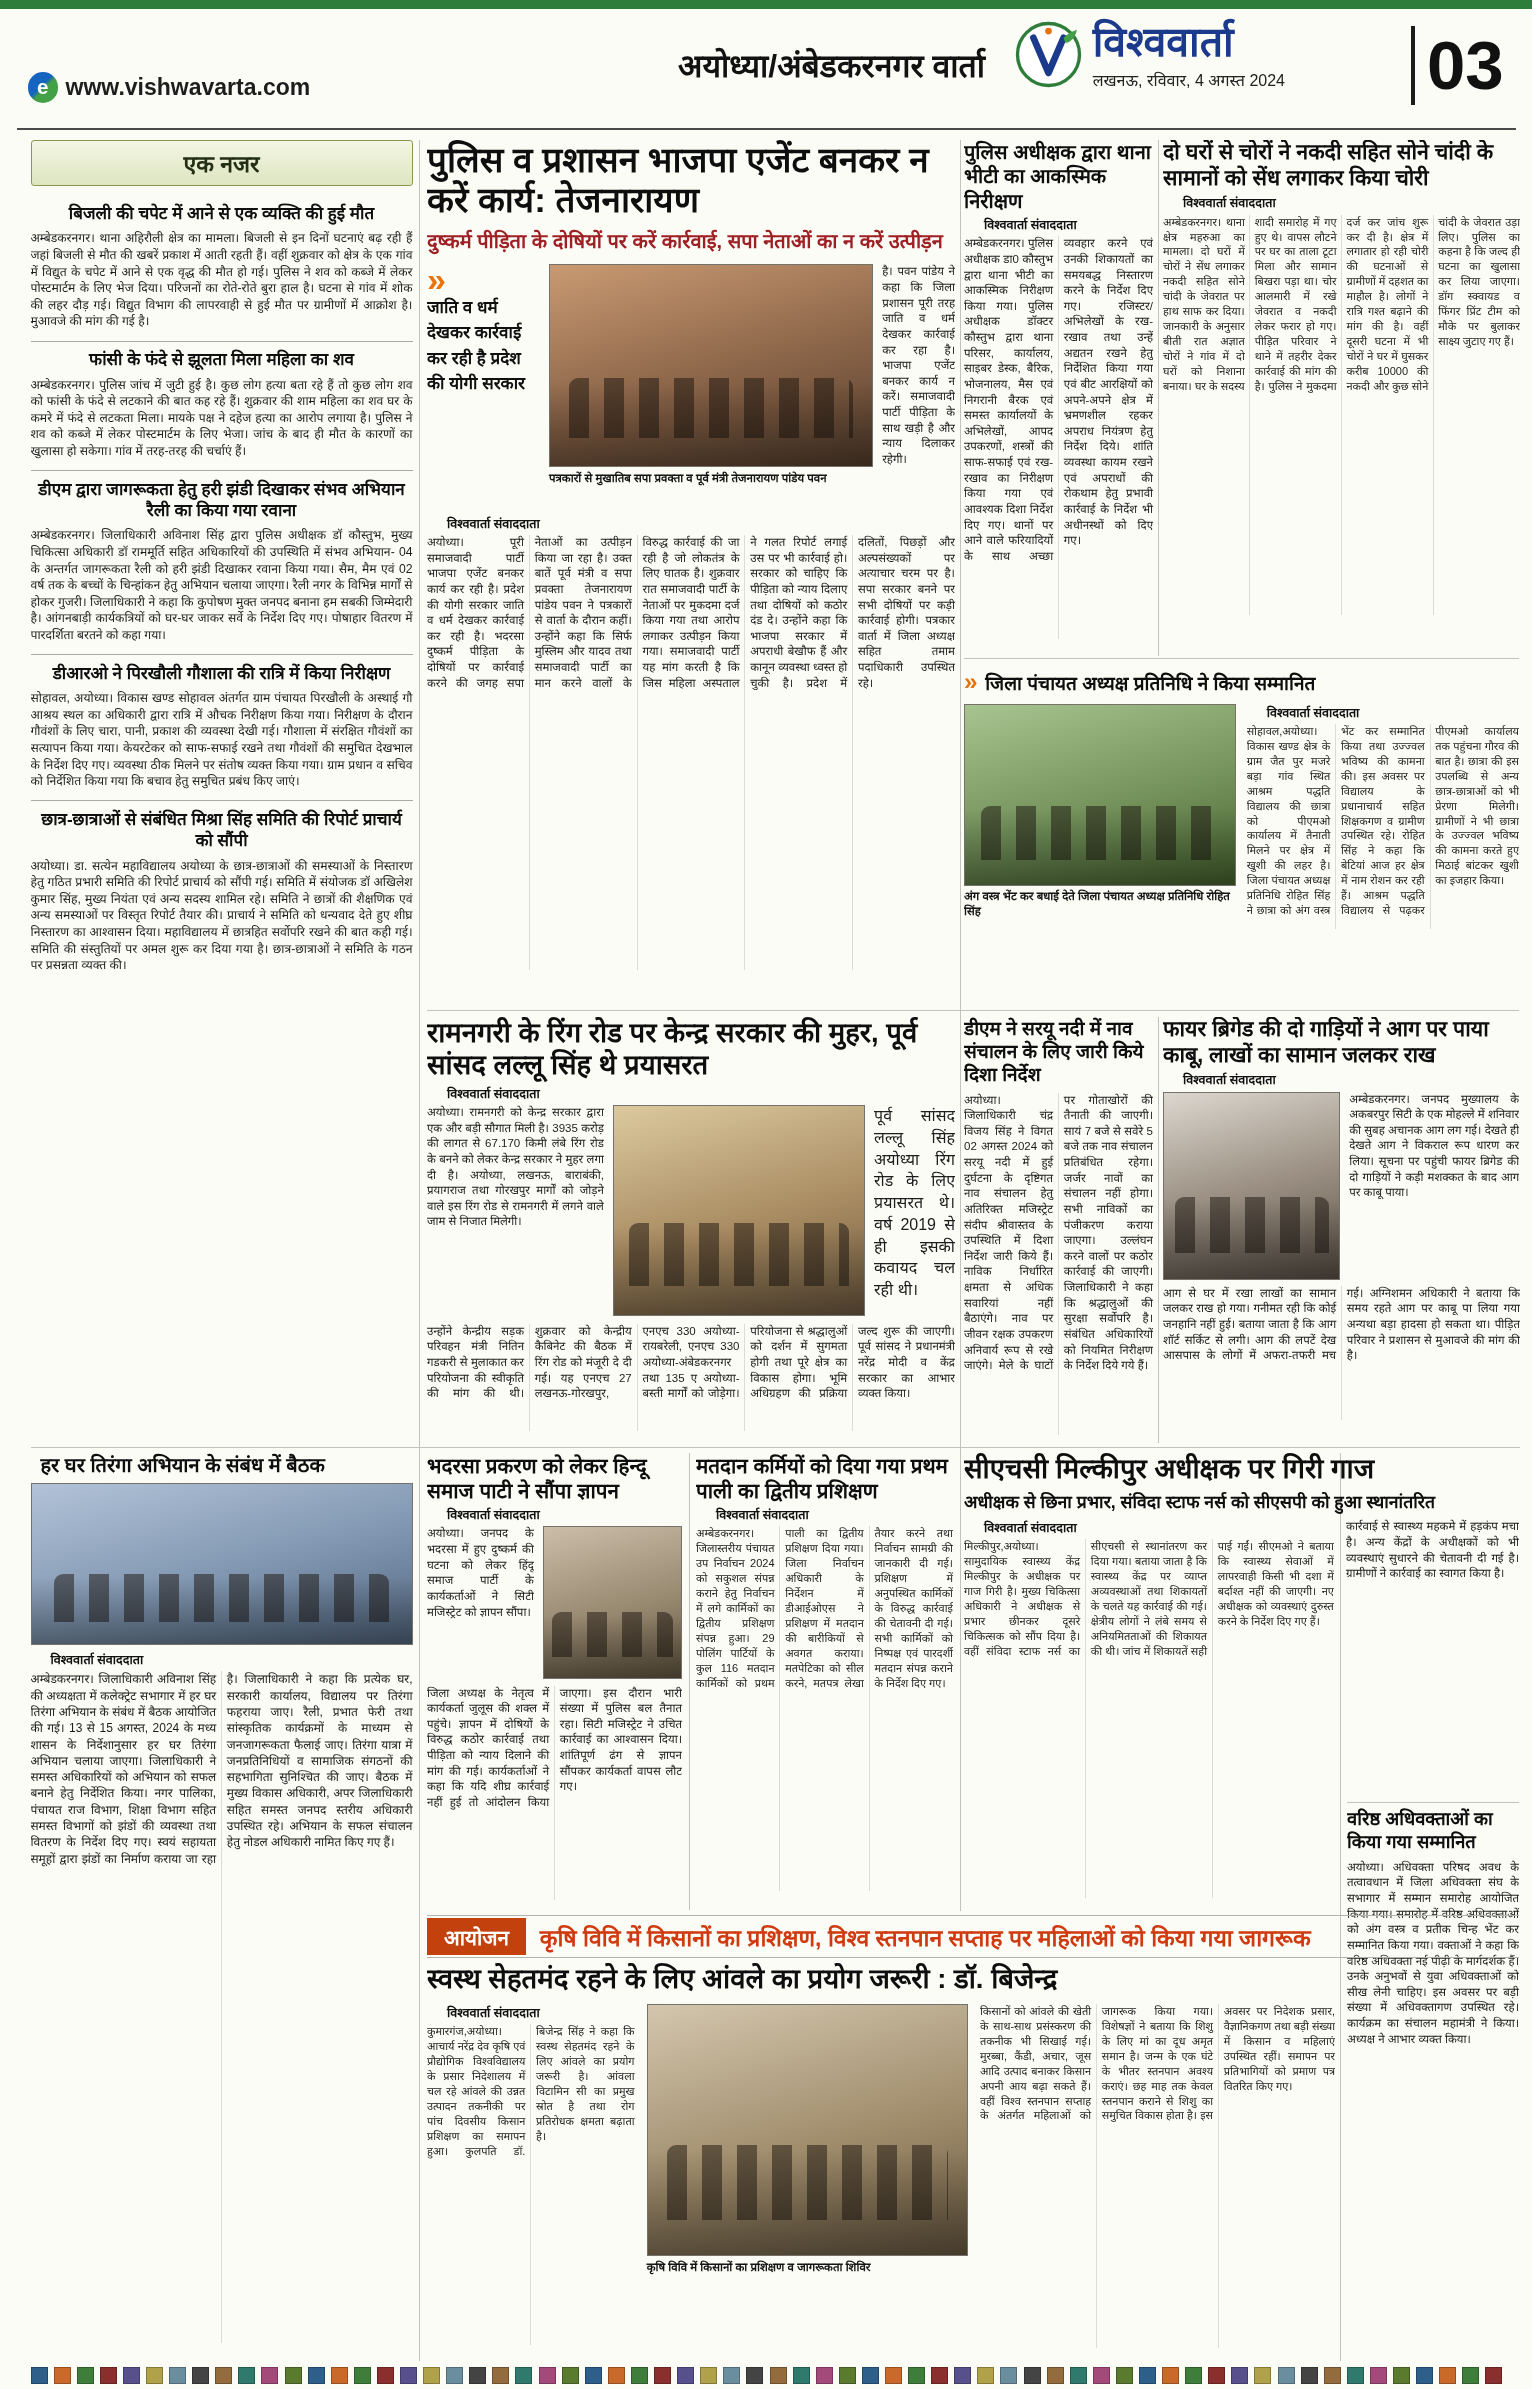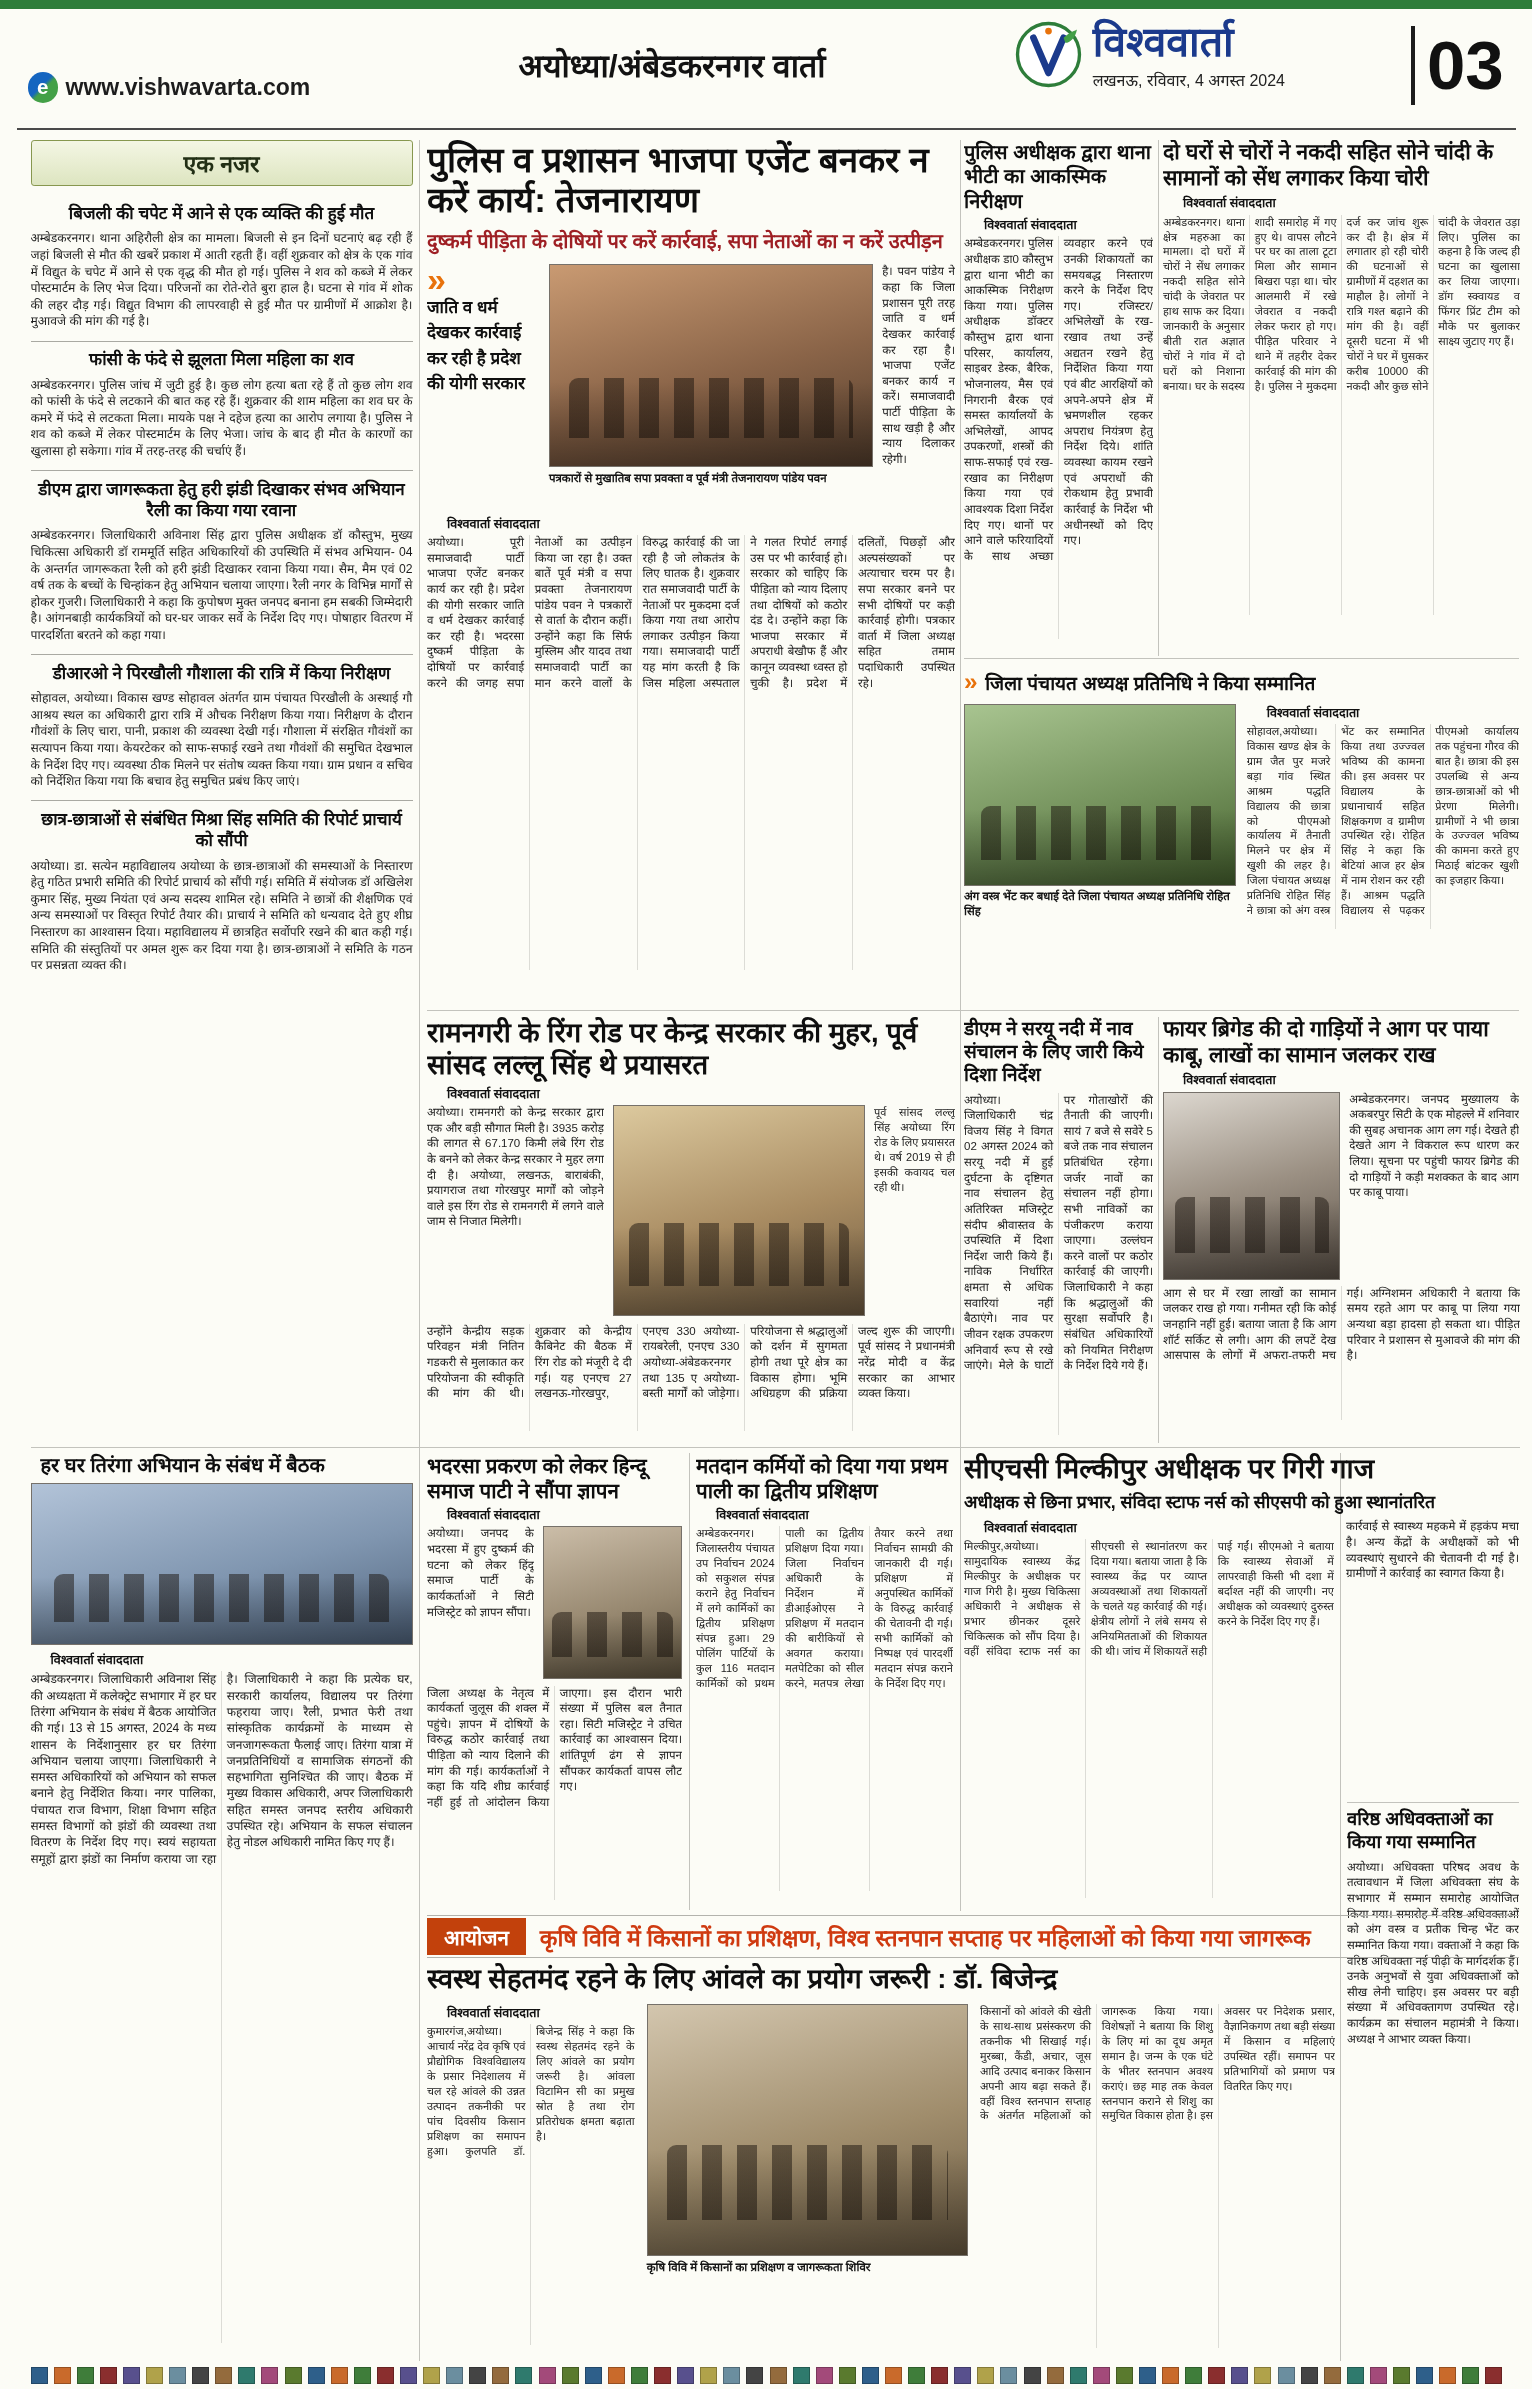--- a/index.html
+++ b/index.html
@@ -10,21 +10,21 @@
   .abs { position: absolute; }
 
   
   .topbar { background: #2e7d3a; }
   .site { display: flex; align-items: center; gap: 7.6px; font-weight: bold;
           font-size: 23px; color: #1d1d1d; text-decoration: none; }
   .site-ic { width: 30.5px; height: 30.5px; border-radius: 50%;
              background: linear-gradient(135deg,#1565c0 45%,#43a047 55%);
              color: #fff; font-size: 20.6px; font-weight: bold; display: flex;
              align-items: center; justify-content: center; }
-  .sect-title { text-align: center; font-size: 32px; font-weight: bold; color: #121212; }
+  .sect-title { text-align: right; font-size: 32px; font-weight: bold; color: #121212; }
   .masthead { display: flex; align-items: flex-start; gap: 10.7px; }
   .mast-name { font-size: 41px; font-weight: bold; color: #1b3a8c; line-height: 1.05; }
   .edition { font-size: 16px; color: #222; margin-top: 4.6px; }
   .pagenum { display: flex; align-items: center; }
   .pagenum .bar { width: 3.8px; height: 79px; background: #1c1c1c; margin-right: 12.2px; }
   .pagenum .num { font-size: 69px; font-weight: bold; color: #111; line-height: 1; }
 
   
   .vrule { width: 0.8px; background: #c3c3bd; }
   .hrule { height: 0.8px; background: #c3c3bd; }
@@ -199,21 +199,21 @@
       </div>
     </div>
   </section>
 
   <section class="abs clip" style="left:427px;top:1017px;width:528px;height:426px;">
     <h2 class="hl" style="font-size:27.5px;line-height:1.18;">रामनगरी के रिंग रोड पर केन्द्र सरकार की मुहर, पूर्व सांसद लल्लू सिंह थे प्रयासरत</h2>
     <div class="byline">विश्ववार्ता संवाददाता</div>
     <div class="row" style="gap:9.2px;margin-top:3.1px;">
       <div class="body-text clip" style="width:177px;height:211px;font-size:11.5px;">अयोध्या। रामनगरी को केन्द्र सरकार द्वारा एक और बड़ी सौगात मिली है। 3935 करोड़ की लागत से 67.170 किमी लंबे रिंग रोड के बनने को लेकर केन्द्र सरकार ने मुहर लगा दी है। अयोध्या, लखनऊ, बाराबंकी, प्रयागराज तथा गोरखपुर मार्गों को जोड़ने वाले इस रिंग रोड से रामनगरी में लगने वाले जाम से निजात मिलेगी।</div>
       <div class="photo photo-stage" style="width:252px;height:211px;"></div>
-      <div class="body-text clip" style="width:81px;height:211px;font-size:11px;">पूर्व सांसद लल्लू सिंह अयोध्या रिंग रोड के लिए प्रयासरत थे। वर्ष 2019 से ही इसकी कवायद चल रही थी।</div>
+      <div class="body-text clip" style="width:81px;height:211px;font-size:16px;">पूर्व सांसद लल्लू सिंह अयोध्या रिंग रोड के लिए प्रयासरत थे। वर्ष 2019 से ही इसकी कवायद चल रही थी।</div>
     </div>
     <div class="body-text cols-5 clip" style="height:107px;margin-top:7.6px;font-size:11.5px;">उन्होंने केन्द्रीय सड़क परिवहन मंत्री नितिन गडकरी से मुलाकात कर परियोजना की स्वीकृति की मांग की थी। शुक्रवार को केन्द्रीय कैबिनेट की बैठक में रिंग रोड को मंजूरी दे दी गई। यह एनएच 27 लखनऊ-गोरखपुर, एनएच 330 अयोध्या-रायबरेली, एनएच 330 अयोध्या-अंबेडकरनगर तथा 135 ए अयोध्या-बस्ती मार्गों को जोड़ेगा। परियोजना से श्रद्धालुओं को दर्शन में सुगमता होगी तथा पूरे क्षेत्र का विकास होगा। भूमि अधिग्रहण की प्रक्रिया जल्द शुरू की जाएगी। पूर्व सांसद ने प्रधानमंत्री नरेंद्र मोदी व केंद्र सरकार का आभार व्यक्त किया।</div>
   </section>
 
   <section class="abs clip" style="left:964px;top:1017px;width:189px;height:426px;">
     <h2 class="hl" style="font-size:19px;line-height:1.22;">डीएम ने सरयू नदी में नाव संचालन के लिए जारी किये दिशा निर्देश</h2>
     <div class="body-text cols-2 clip" style="height:342px;margin-top:6.1px;font-size:11.5px;">अयोध्या। जिलाधिकारी चंद्र विजय सिंह ने विगत 02 अगस्त 2024 को सरयू नदी में हुई दुर्घटना के दृष्टिगत नाव संचालन हेतु अतिरिक्त मजिस्ट्रेट संदीप श्रीवास्तव के उपस्थिति में दिशा निर्देश जारी किये हैं। नाविक निर्धारित क्षमता से अधिक सवारियां नहीं बैठाएंगे। नाव पर जीवन रक्षक उपकरण अनिवार्य रूप से रखे जाएंगे। मेले के घाटों पर गोताखोरों की तैनाती की जाएगी। सायं 7 बजे से सवेरे 5 बजे तक नाव संचालन प्रतिबंधित रहेगा। जर्जर नावों का संचालन नहीं होगा। सभी नाविकों का पंजीकरण कराया जाएगा। उल्लंघन करने वालों पर कठोर कार्रवाई की जाएगी। जिलाधिकारी ने कहा कि श्रद्धालुओं की सुरक्षा सर्वोपरि है। संबंधित अधिकारियों को नियमित निरीक्षण के निर्देश दिये गये हैं।</div>
   </section>
 
   <section class="abs clip" style="left:1163px;top:1017px;width:357px;height:426px;">

